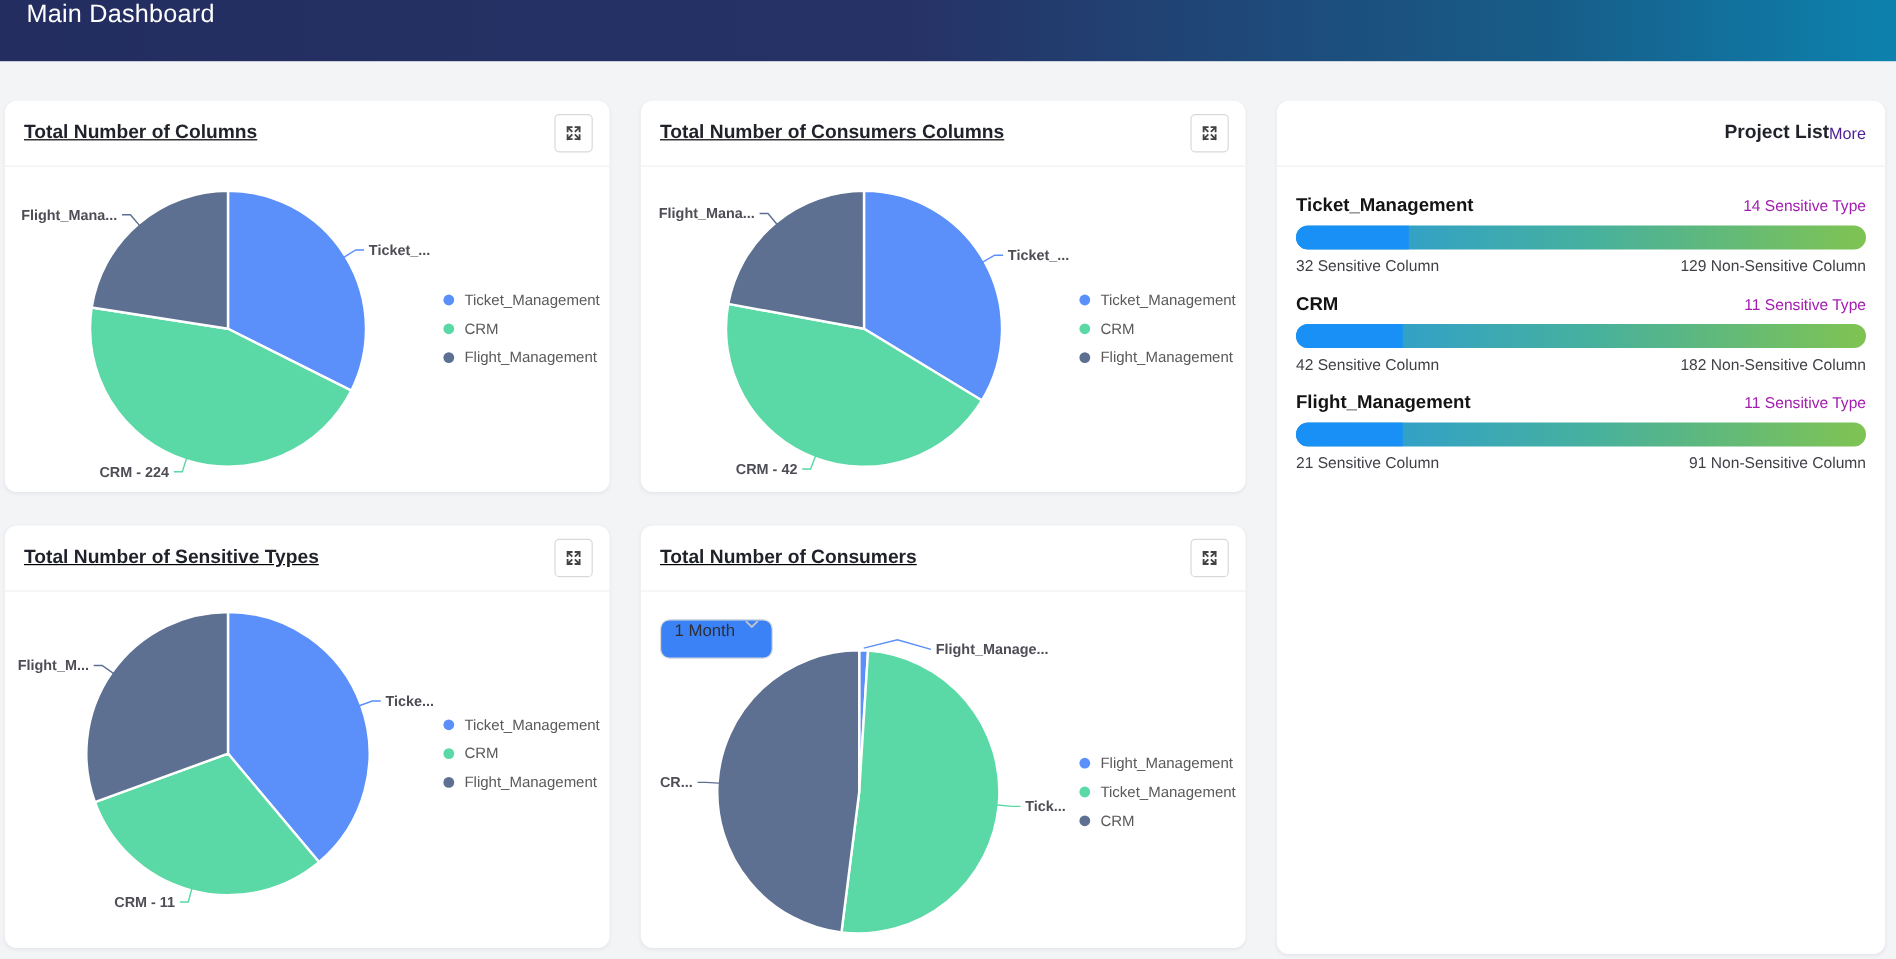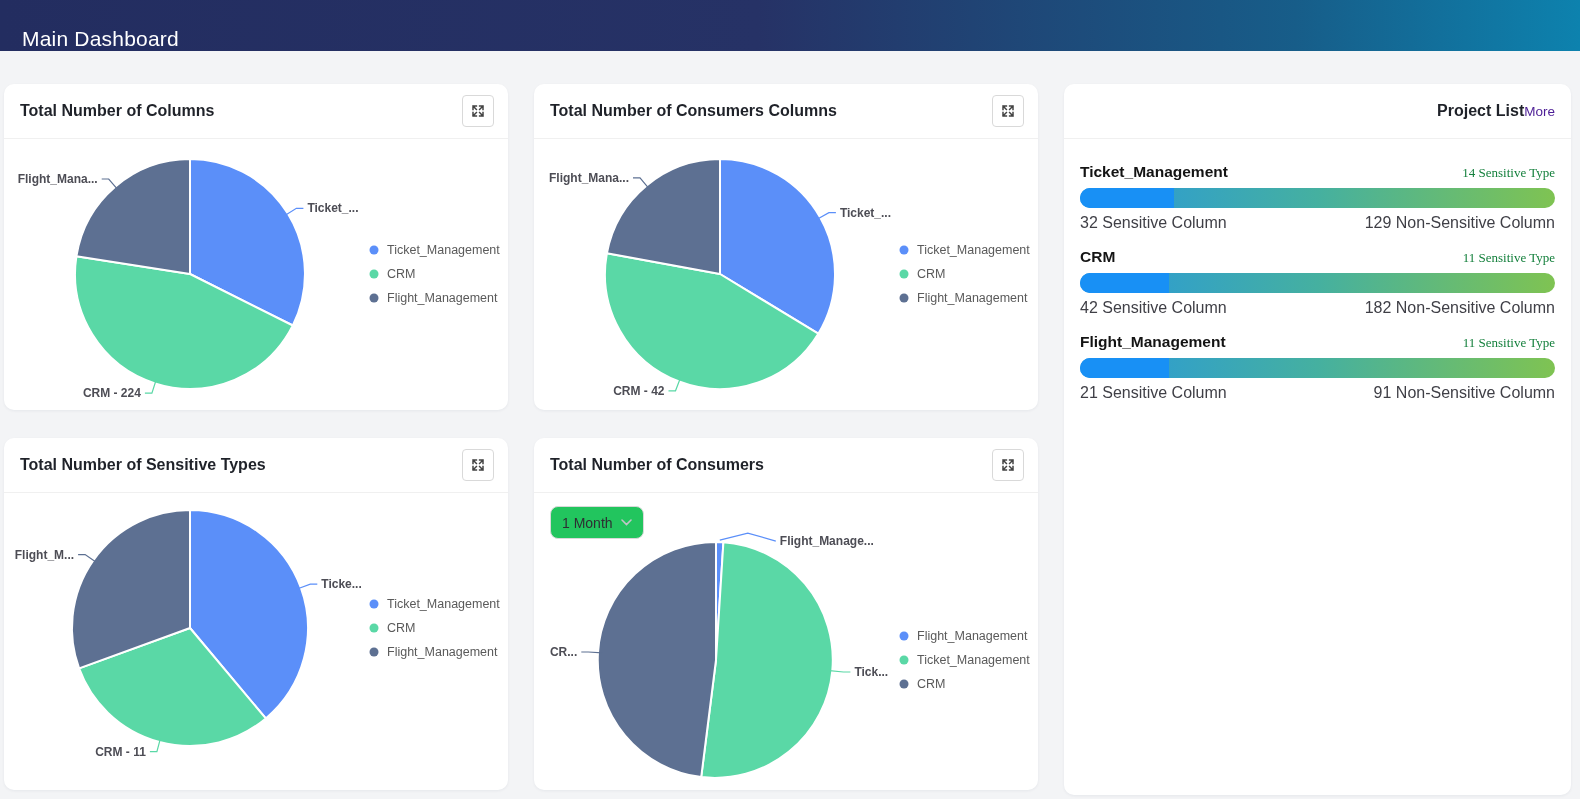--- a/index.html
+++ b/index.html
@@ -1,55 +1,55 @@
 <!DOCTYPE html>
 <html><head>
 <meta charset="utf-8">
 <style>
   * { margin:0; padding:0; box-sizing:border-box; }
   html,body { width:1580px; height:799px; overflow:hidden;
     font-family:"Liberation Sans", sans-serif; background:#f3f4f6; }
 
-  .app-header { height:51px; display:flex; align-items:flex-end; padding:0 22px;
+  .app-header { height:51px; display:flex; align-items:flex-start; padding:0 22px;
     background:linear-gradient(90deg,#232d60 0%,#263266 48%,#175d89 82%,#0d82ae 100%); }
   .app-header h1 { color:#ffffff; font-size:21px; font-weight:400; letter-spacing:.2px; }
 
   .grid { padding:33px 4px 0 4px; display:grid;
     grid-template-columns:504px 504px 507px; grid-template-rows:326px 352px;
     column-gap:26px; row-gap:28px; }
 
   .card { background:#ffffff; border-radius:10px; box-shadow:0 1px 3px rgba(20,30,60,.06);
     overflow:hidden; position:relative; }
   .card-head { height:55px; display:flex; align-items:center; justify-content:space-between;
-    padding:0 14px 0 16px; border-bottom:1px solid #f0f0f0; }
+    padding:0 14px 0 16px; border-bottom:1px solid #f0f0f0;text-decoration:underline; }
   .card-title { font-size:16px; font-weight:700; color:#1f2229; }
   .expand-btn { width:32px; height:32px; background:#fff; border:1px solid #d9d9d9;
     border-radius:4px; display:flex; align-items:center; justify-content:center; cursor:pointer; }
   .card-body { position:relative; }
 
   .panel { grid-column:3; grid-row:1 / span 2; height:711px; background:#fff;
     border-radius:10px; box-shadow:0 1px 3px rgba(20,30,60,.06); }
   .panel-head { height:55px; display:flex; align-items:center; justify-content:flex-end;
     padding:0 16px; border-bottom:1px solid #f0f0f0; }
   .more-link { color:#4c1d95; font-size:13.5px; text-decoration:none; cursor:pointer; }
   .panel-body { padding:8px 16px 0 16px; }
 
   .project { margin-top:16px; }
   .project .row1 { display:flex; justify-content:space-between; align-items:baseline; }
   .p-name { font-size:15.5px; font-weight:700; color:#141414; }
-  .p-type { font-size:13px; color:#15803d;font-family:Liberation Serif, serif; }
+  .p-type { font-size:13px; color:#a21caf; }
   .bar { height:20px; border-radius:10px; margin:7px 0 6px 0; position:relative; overflow:hidden;
     background:linear-gradient(90deg,#2898dd 0%,#45b0a0 50%,#7fc352 100%); }
   .bar-fill { position:absolute; left:0; top:0; bottom:0; background:#1890f5; }
   .project .row3 { display:flex; justify-content:space-between; }
-  .row3 span { font-size:16px; color:#3f3f46; }
-
-  .select-box { position:absolute; top:13px; left:16px; height:33px; min-width:86px;
-    border:1px solid #d9d9d9; border-radius:8px; background:#22c55e; display:flex;
-    align-items:center; gap:8px; padding:0 11px; cursor:pointer; z-index:2; }
+  .row3 span { font-size:13px; color:#3f3f46; }
+
+  .select-box { position:absolute; top:23px; left:16px; height:33px; min-width:86px;
+    border:1px solid #d9d9d9; border-radius:8px; background:#3b82f6; display:flex;
+    gap:8px; padding:0 11px; cursor:pointer; z-index:2; }
   .select-box .sel-val { font-size:14px; color:#2e2e33; }
 
   svg text { font-family:"Liberation Sans", sans-serif; }
 </style>
 </head>
 <body>
 
 <header class="app-header">
   <h1>Main Dashboard</h1>
 </header>

